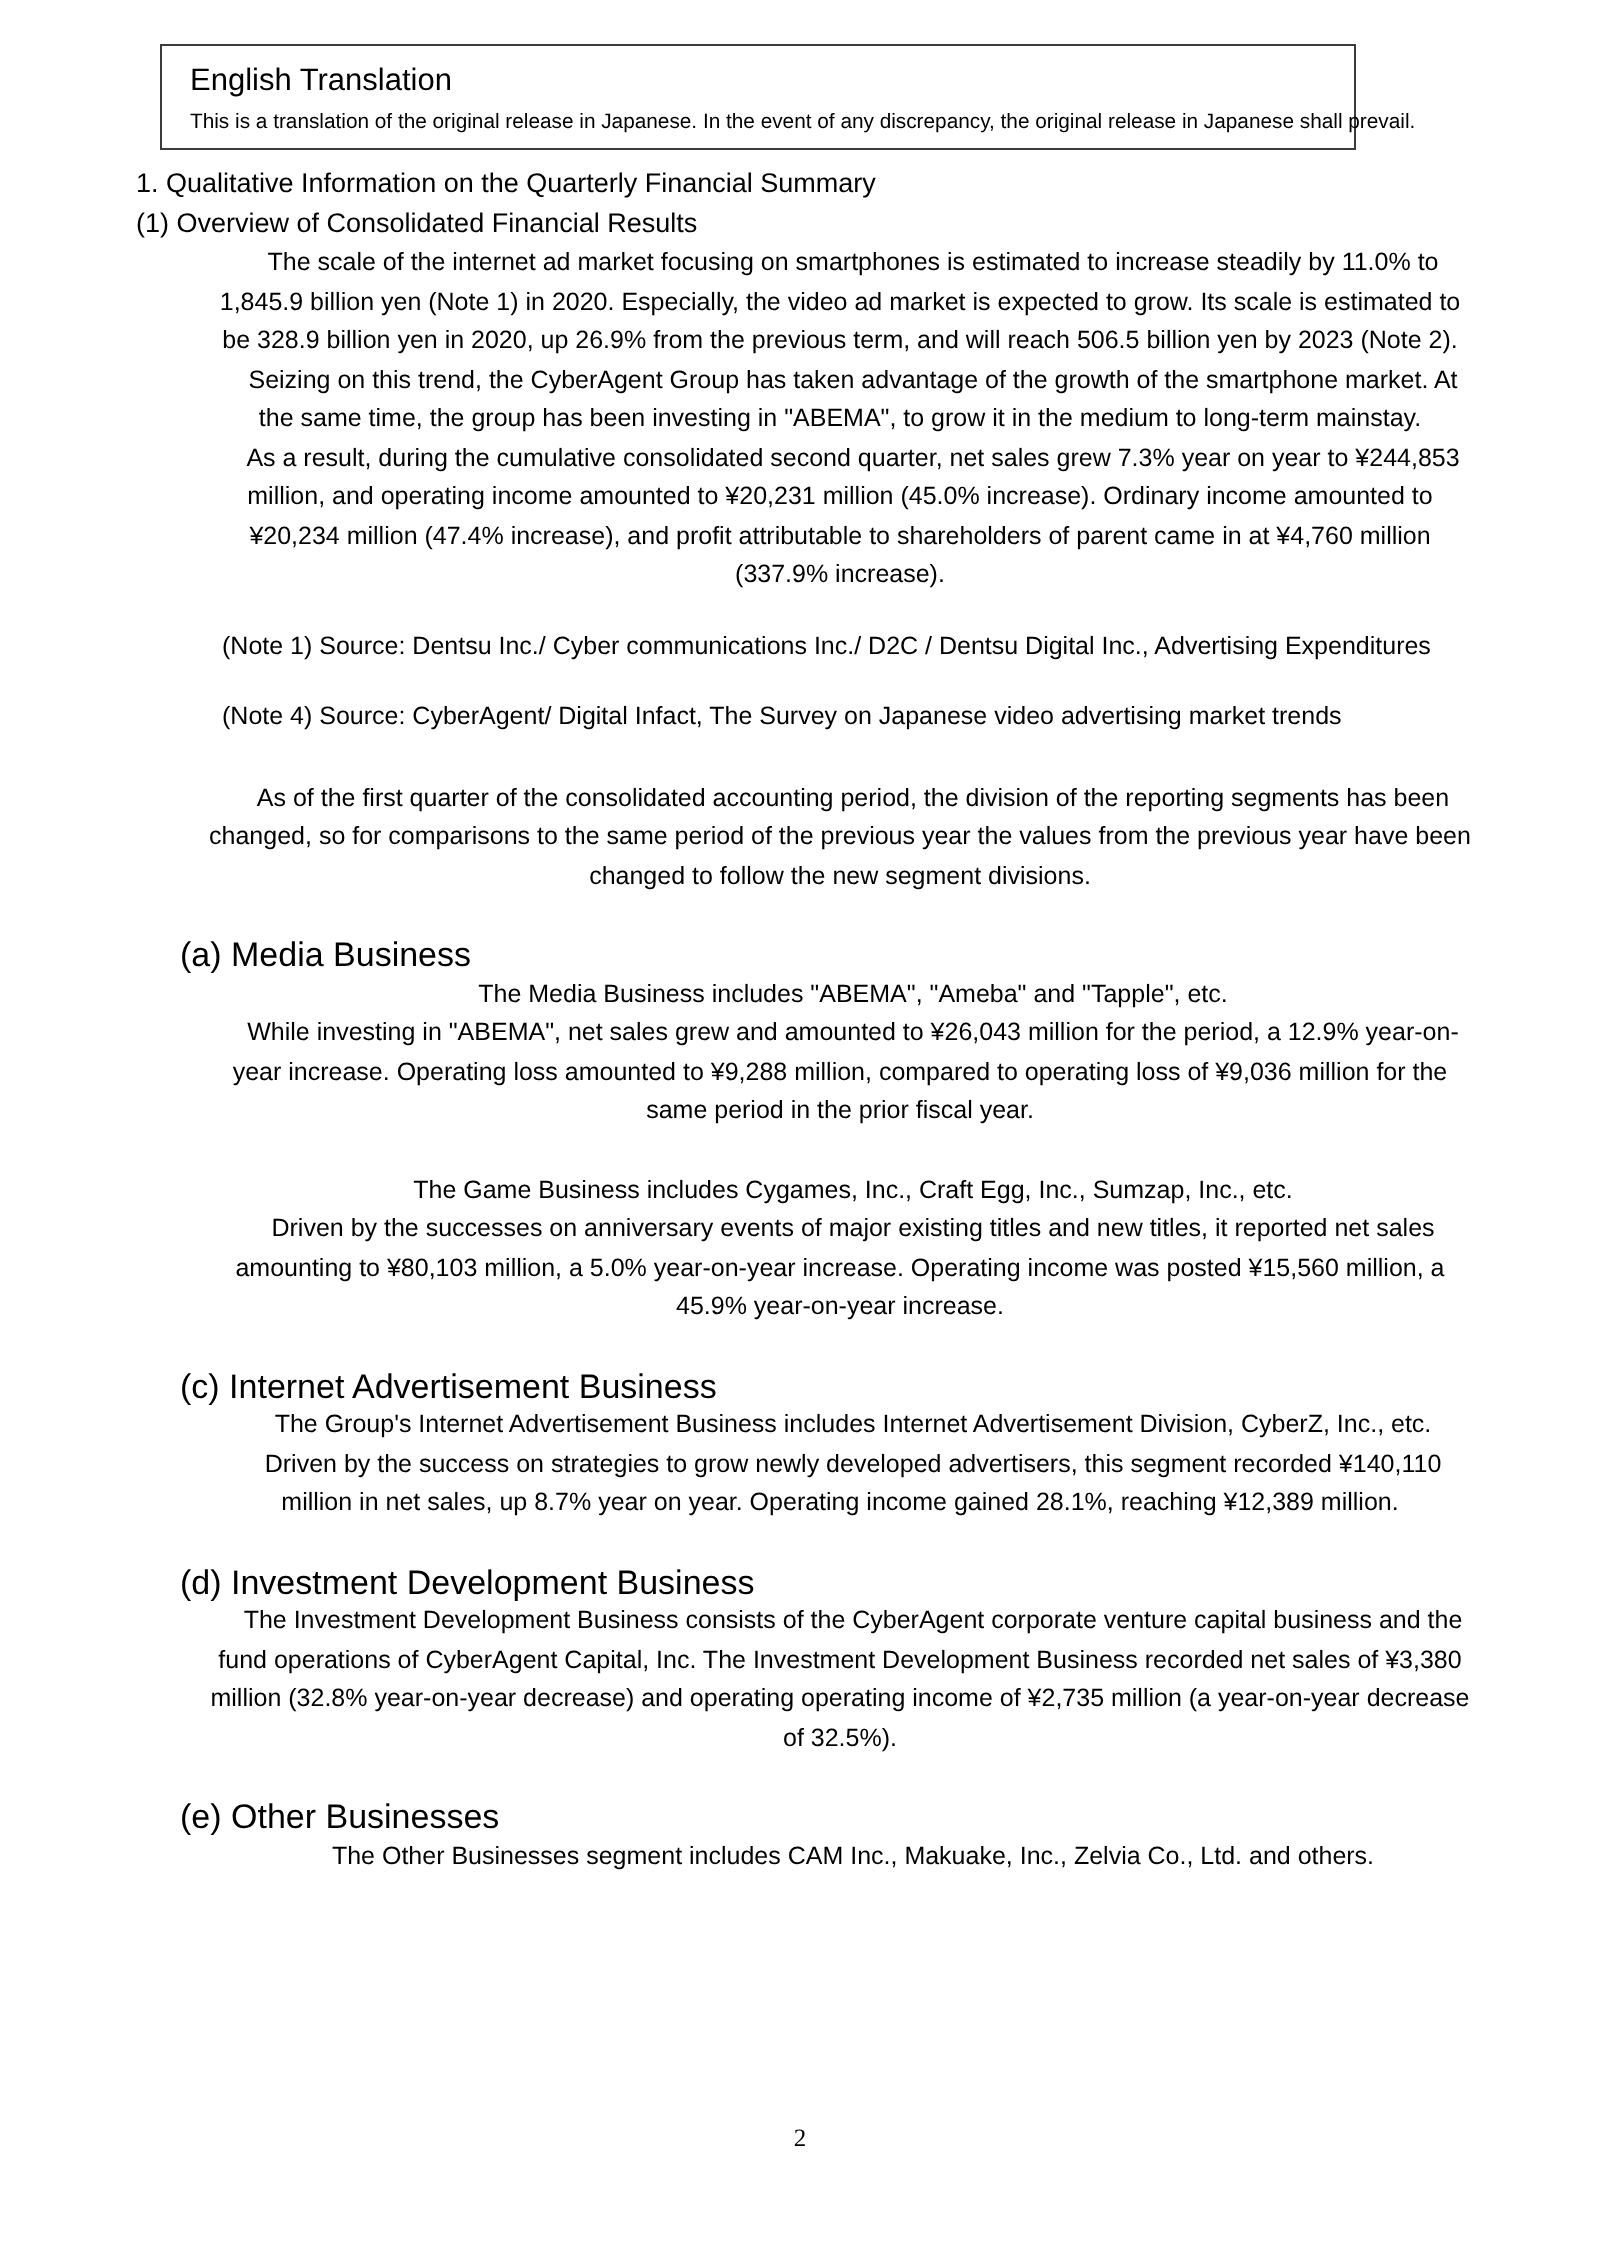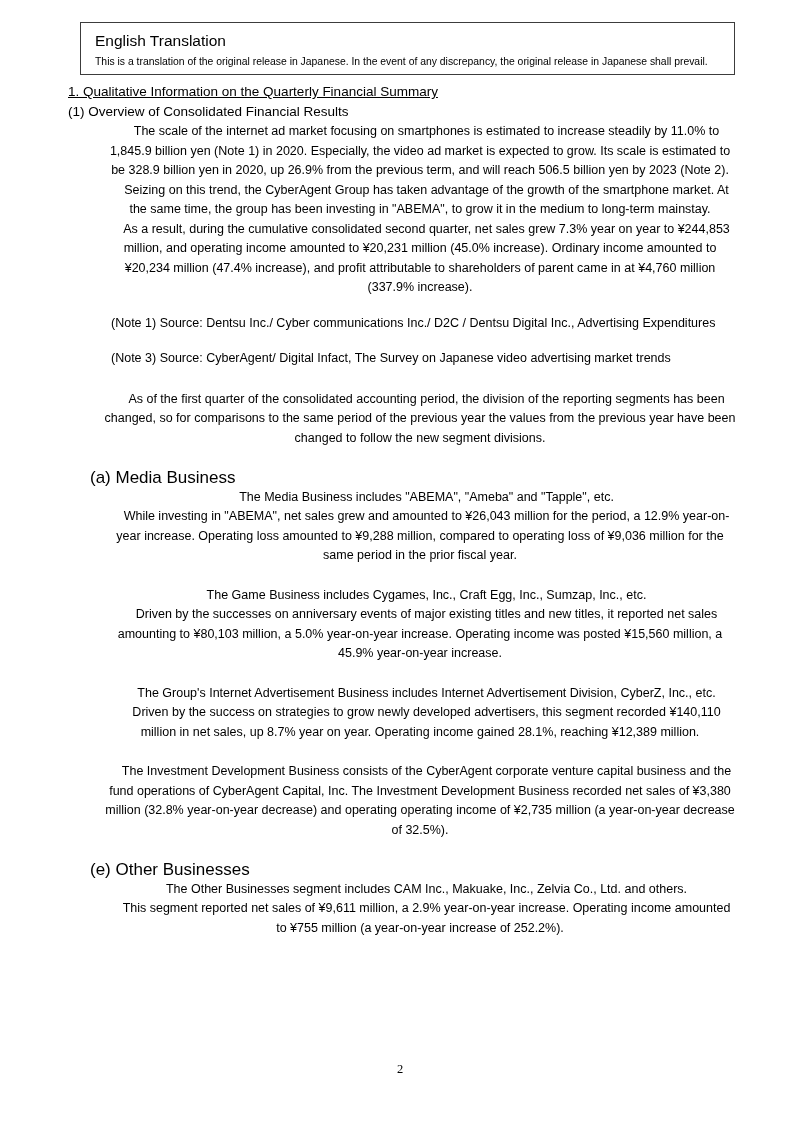--- a/index.html
+++ b/index.html
@@ -13,40 +13,39 @@
     height: 1132px;
     background: #ffffff;
     font-family: "Liberation Sans", "DejaVu Sans", sans-serif;
     color: #000000;
     box-sizing: border-box;
     padding: 0 64px 0 68px;
     overflow: hidden;
   }
   .header-box {
     margin: 22px 0 0 12px;
-    width: 655px;
+    width: 598px;
     box-sizing: border-box;
     border: 1.5px solid #3c3c3c;
     padding: 8px 6px 6px 14px;
   }
   .box-title {
     font-size: 15.5px;
     line-height: 20px;
     margin-bottom: 4px;
   }
   .box-disclaimer {
     font-size: 10.4px;
     line-height: 13px;
     white-space: nowrap;
   }
   .h1 {
     margin-top: 7px;
     font-size: 13.5px;
     line-height: 20px;
-    text-decoration: underline;
   }
   .h2 {
     font-size: 13.5px;
     line-height: 20px;
   }
   .para {
     margin: 0 0 0 36px;
     width: 632px;
     font-size: 12.5px;
     line-height: 19.5px;
@@ -99,48 +98,49 @@
 
   <div class="h1">1. Qualitative Information on the Quarterly Financial Summary</div>
   <div class="h2">(1) Overview of Consolidated Financial Results</div>
 
   <p class="para">The scale of the internet ad market focusing on smartphones is estimated to increase steadily by 11.0% to 1,845.9 billion yen (Note 1) in 2020. Especially, the video ad market is expected to grow. Its scale is estimated to be 328.9 billion yen in 2020, up 26.9% from the previous term, and will reach 506.5 billion yen by 2023 (Note 2).</p>
   <p class="para">Seizing on this trend, the CyberAgent Group has taken advantage of the growth of the smartphone market. At the same time, the group has been investing in "ABEMA", to grow it in the medium to long-term mainstay.</p>
   <p class="para">As a result, during the cumulative consolidated second quarter, net sales grew 7.3% year on year to ¥244,853 million, and operating income amounted to ¥20,231 million (45.0% increase). Ordinary income amounted to ¥20,234 million (47.4% increase), and profit attributable to shareholders of parent came in at ¥4,760 million (337.9% increase).</p>
 
   <div class="notes">
     <div class="note">(Note 1) Source: Dentsu Inc./ Cyber communications Inc./ D2C / Dentsu Digital Inc., Advertising Expenditures</div>
-    <div class="note">(Note 3) Source: CyberAgent/ Digital Infact, The Survey on Japanese video advertising market trends</div>
+    <div class="note">(Note 4) Source: CyberAgent/ Digital Infact, The Survey on Japanese video advertising market trends</div>
   </div>
 
   <div class="spacer-block">
     <p class="para">As of the first quarter of the consolidated accounting period, the division of the reporting segments has been changed, so for comparisons to the same period of the previous year the values from the previous year have been changed to follow the new segment divisions.</p>
   </div>
 
   <div class="segment">
     <div class="seg-label">(a) Media Business</div>
     <p class="para">The Media Business includes "ABEMA", "Ameba" and "Tapple",  etc.</p>
     <p class="para">While investing in "ABEMA", net sales grew and amounted to ¥26,043 million for the period, a 12.9% year-on-year increase. Operating loss amounted to ¥9,288 million, compared to operating loss of ¥9,036 million for the same period in the prior fiscal year.</p>
   </div>
 
   <div class="segment">
     <p class="para">The Game Business includes Cygames, Inc., Craft Egg, Inc., Sumzap, Inc., etc.</p>
     <p class="para">Driven by the successes on anniversary events of major existing titles and new titles, it reported net sales amounting to ¥80,103 million, a 5.0% year-on-year increase. Operating income was posted ¥15,560 million, a 45.9% year-on-year increase.</p>
   </div>
 
   <div class="segment">
+    <div class="seg-label">(c) Internet Advertisement Business</div>
     <p class="para">The Group's Internet Advertisement Business includes Internet Advertisement Division, CyberZ, Inc., etc.</p>
     <p class="para">Driven by the success on strategies to grow newly developed advertisers, this segment recorded ¥140,110 million in net sales, up 8.7% year on year. Operating income gained 28.1%, reaching ¥12,389 million.</p>
   </div>
 
   <div class="segment">
+    <div class="seg-label">(d) Investment Development Business</div>
     <p class="para">The Investment Development Business consists of the CyberAgent corporate venture capital business and the fund operations of CyberAgent Capital, Inc. The Investment Development Business recorded net sales of ¥3,380 million (32.8% year-on-year decrease) and operating operating income of ¥2,735 million (a year-on-year decrease of 32.5%).</p>
   </div>
 
   <div class="segment">
     <div class="seg-label">(e) Other Businesses</div>
     <p class="para">The Other Businesses segment includes CAM Inc., Makuake, Inc., Zelvia Co., Ltd. and others.</p>
-    <p class="para">This segment reported net sales of ¥9,611 million, a 2.9% year-on-year increase. Operating income amounted to ¥755 million (a year-on-year increase of 252.2%).</p>
   </div>
 
   <div class="page-number">2</div>
 
 </div>
 
 </body></html>

